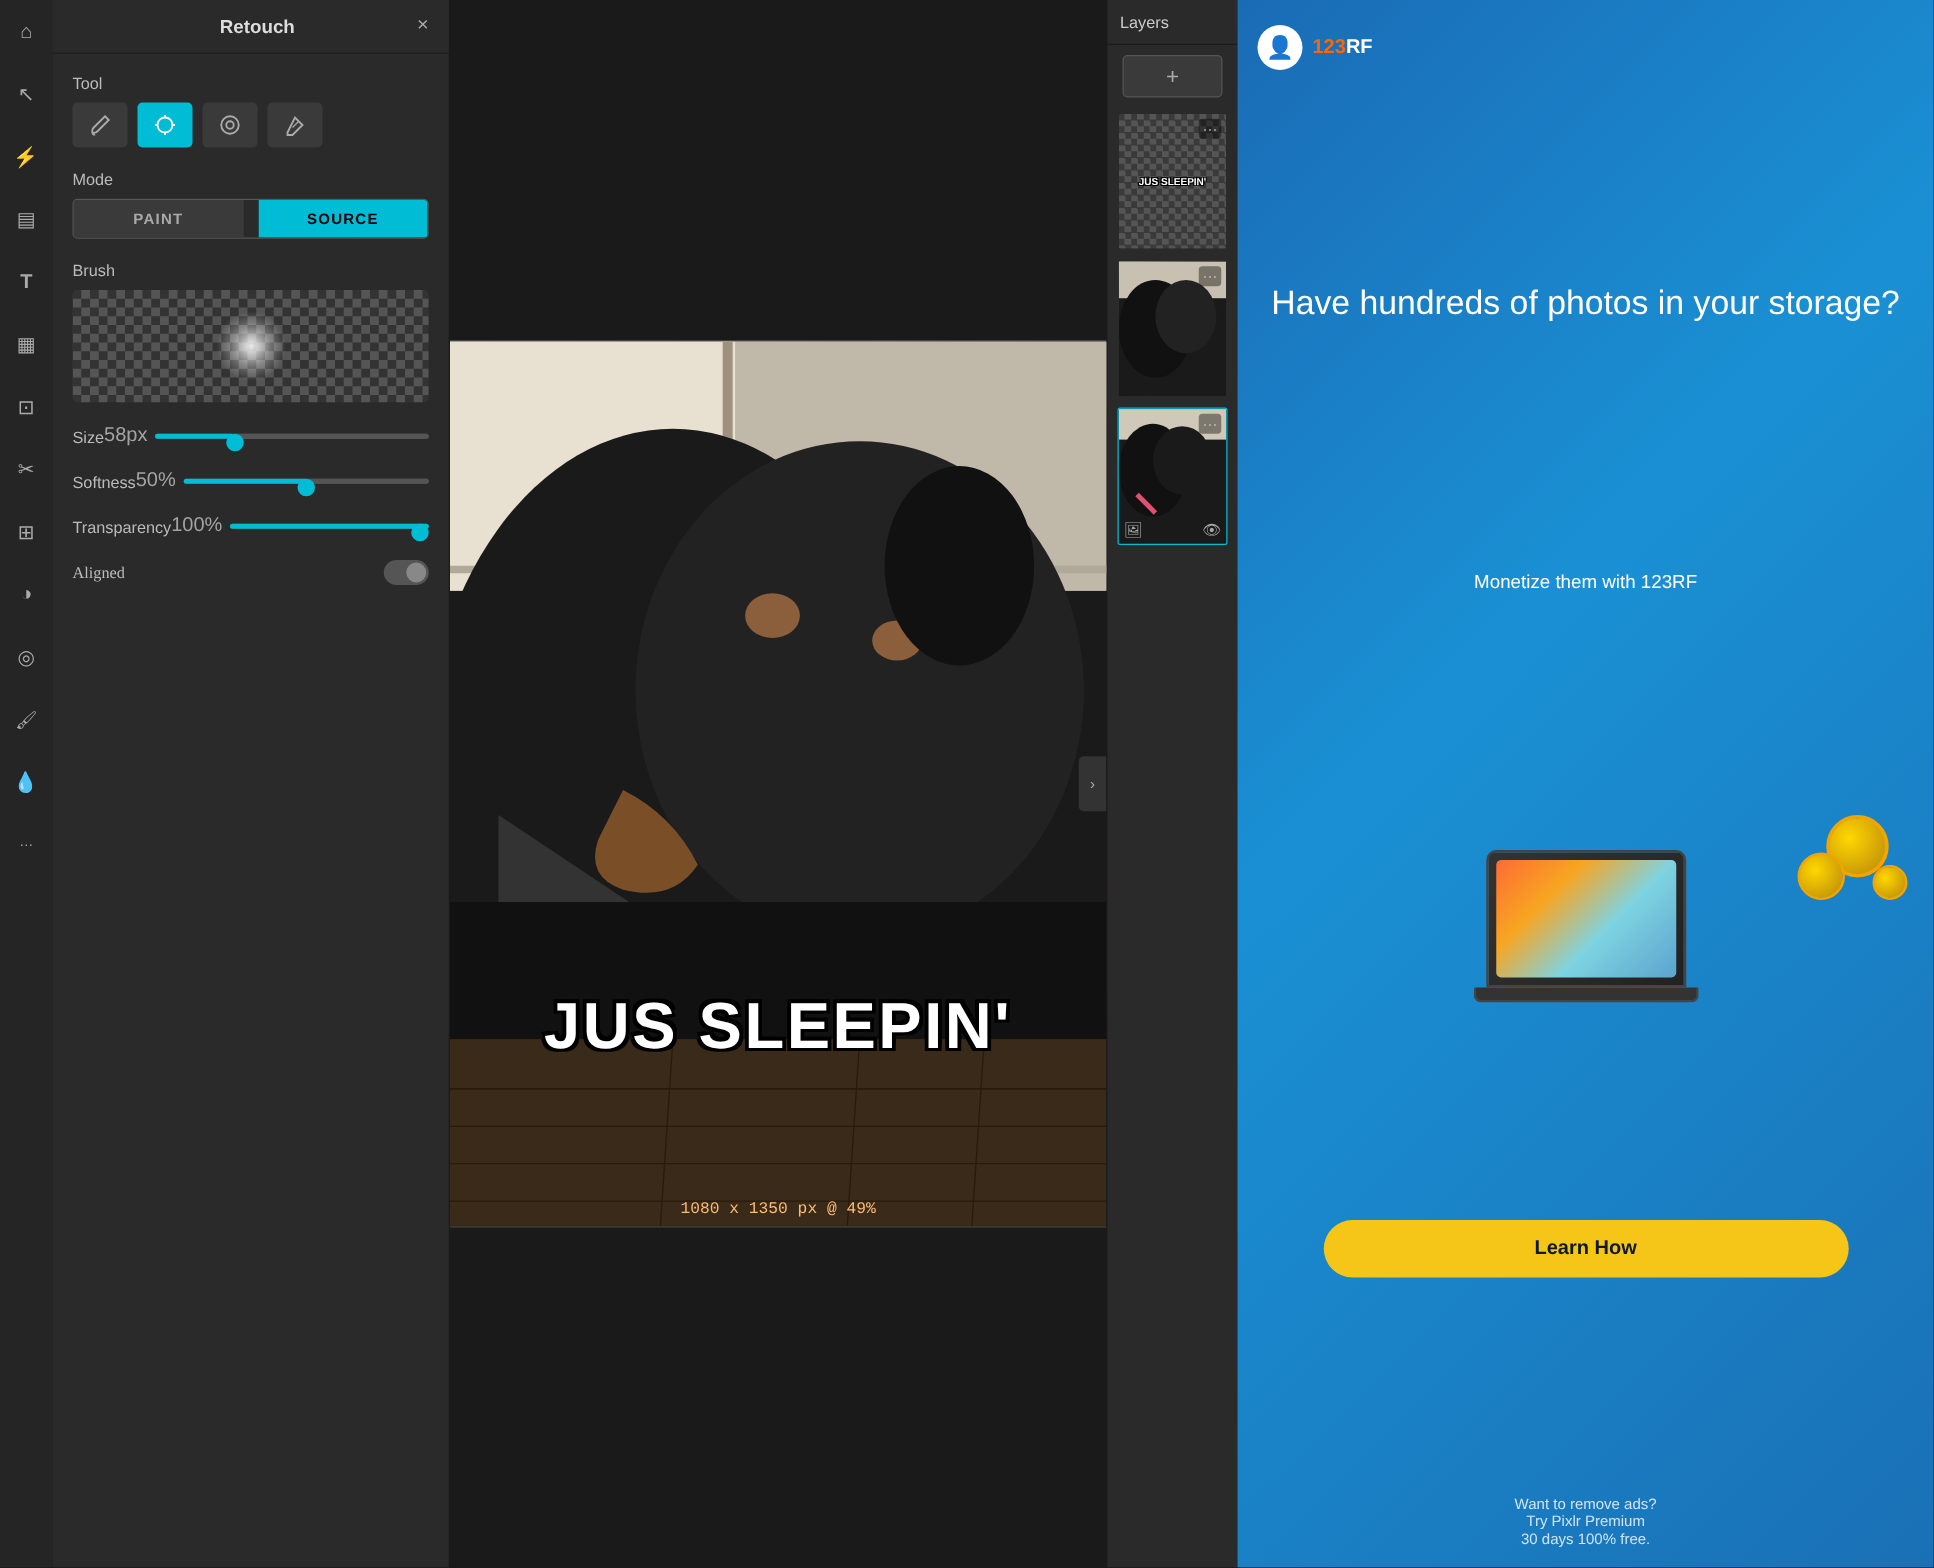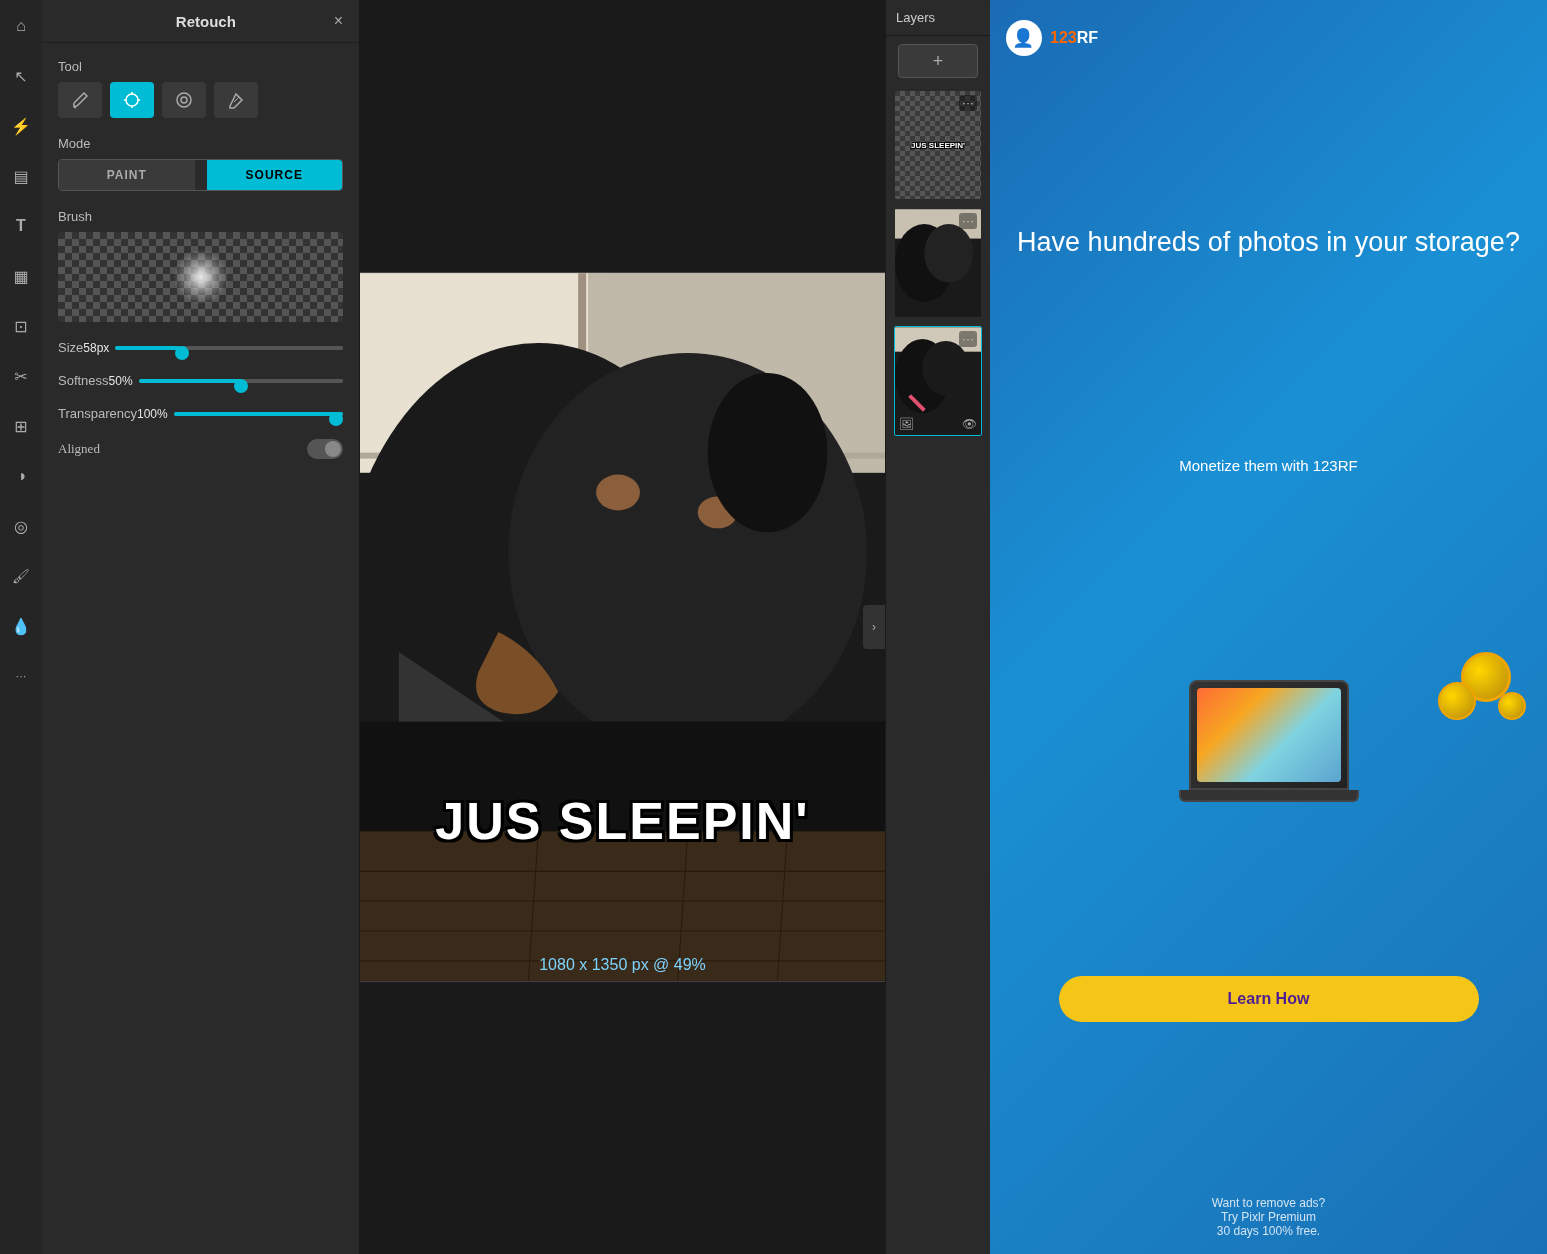--- a/index.html
+++ b/index.html
@@ -159,22 +159,22 @@
     .slider-header {
       display: flex;
       justify-content: space-between;
       align-items: center;
     }
     .slider-label {
       color: #bbb;
       font-size: 13px;
     }
     .slider-value {
-      color: #e5e5e5;
-      font-size: 12px;
+      color: #a3a3a3;
+      font-size: 16px;
     }
 
     
     .toggle-row {
       display: flex;
       align-items: center;
       justify-content: space-between;
       font-family: Liberation Serif, serif;
     }
     .toggle-label {
@@ -234,23 +234,24 @@
       text-shadow: -3px -3px 0 #000, 3px -3px 0 #000, -3px 3px 0 #000, 3px 3px 0 #000;
       letter-spacing: 2px;
       white-space: nowrap;
       font-family: Arial Black, sans-serif;
     }
     .canvas-status {
       position: absolute;
       bottom: 8px;
       left: 50%;
       transform: translateX(-50%);
-      color: #7dd3fc;
-      font-size: 16px;
+      color: #fdba74;
+      font-size: 13px;
       white-space: nowrap;
+      font-family: Liberation Mono, monospace;
     }
 
     
     .layers-toggle {
       position: absolute;
       right: 0;
       top: 50%;
       transform: translateY(-50%);
       width: 22px;
       height: 44px;
@@ -458,21 +459,21 @@
     .ad-laptop-base {
       width: 180px;
       height: 12px;
       background: #333;
       border-radius: 0 0 6px 6px;
       border: 2px solid #444;
       border-top: none;
     }
     .ad-button {
       background: #f5c518;
-      color: #4c1d95;
+      color: #0f172a;
       font-weight: bold;
       font-size: 16px;
       padding: 14px 40px;
       border: none;
       border-radius: 24px;
       cursor: pointer;
       margin-top: 8px;
       width: 80%;
     }
     .ad-remove-ads {

